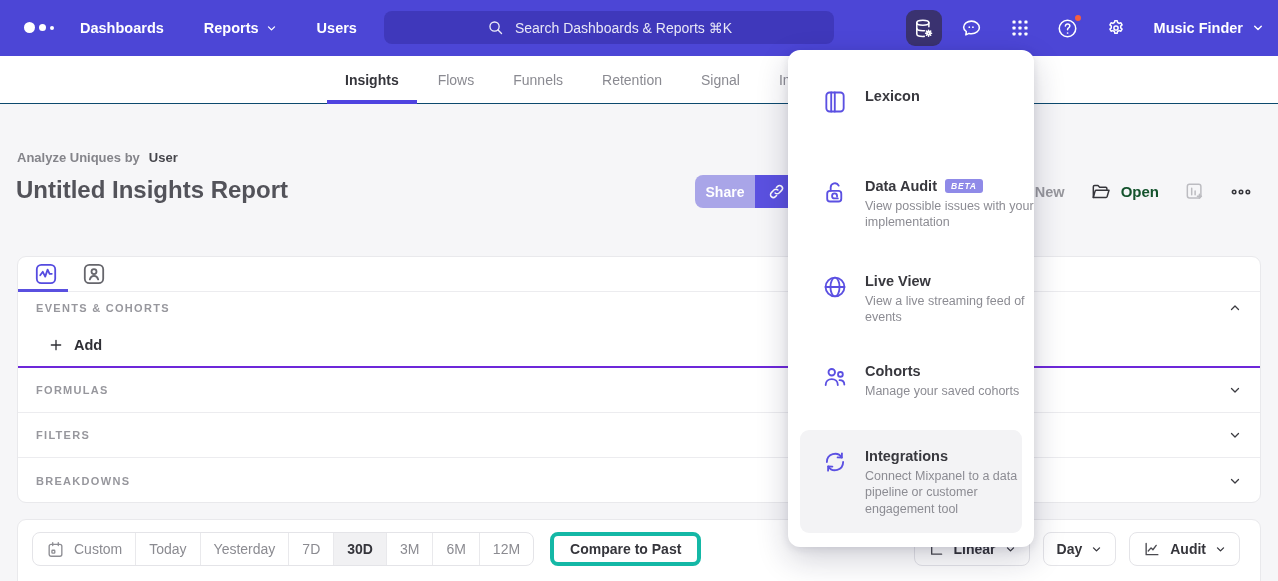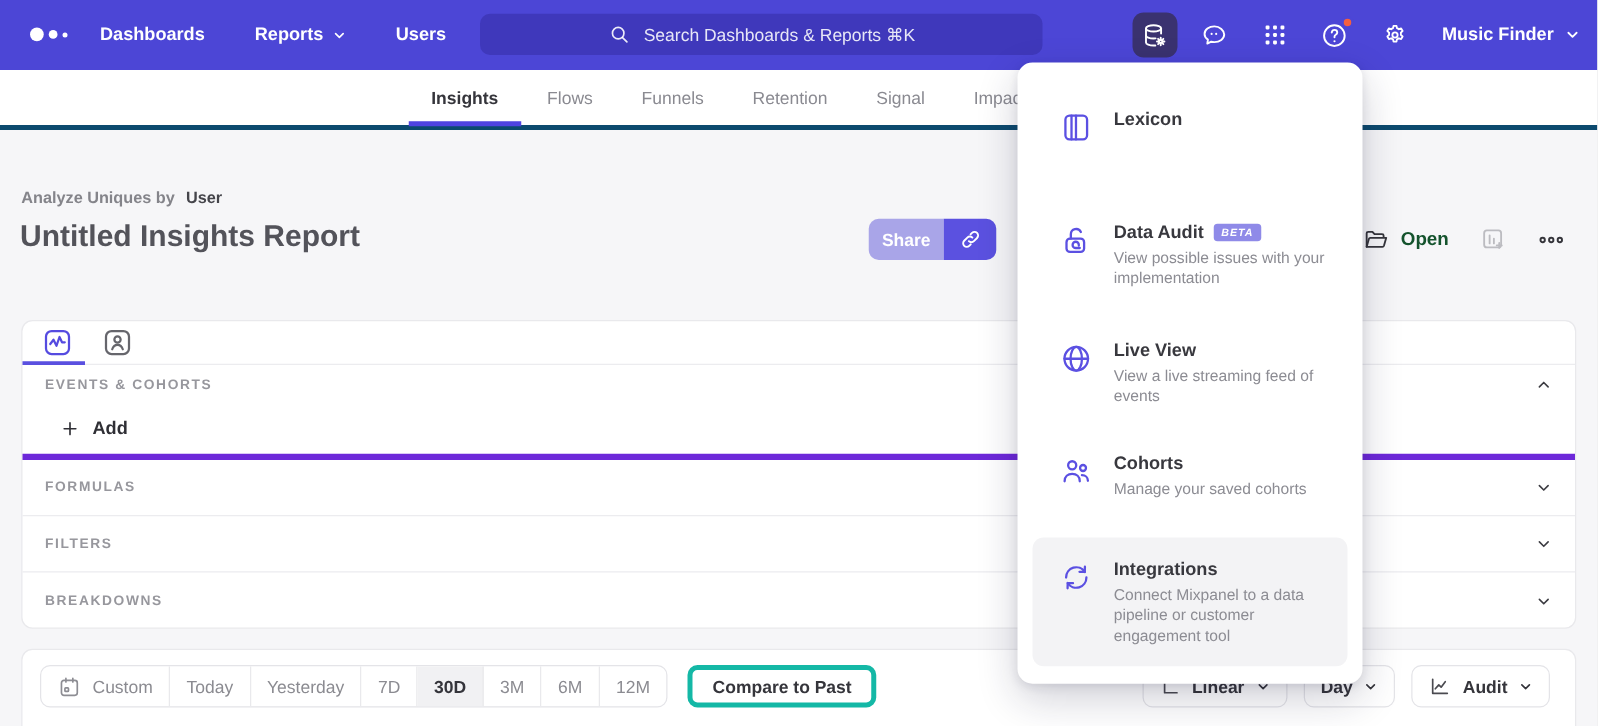--- a/index.html
+++ b/index.html
@@ -20,21 +20,21 @@
             color:rgba(255,255,255,0.88); font-size:14px; cursor:text; }
   .nav-right { position:absolute; right:14px; top:10px; display:flex; align-items:center; gap:12px; }
   .icon-btn { width:36px; height:36px; border-radius:9px; display:flex; align-items:center; justify-content:center; position:relative; cursor:pointer; }
   .icon-btn.active { background:#3a3270; }
   .notif-dot { position:absolute; top:3px; right:3px; width:10px; height:10px; border-radius:50%;
                background:#f55f3e; border:2px solid #4c46d6; }
   .workspace { color:#fff; font-size:14.5px; font-weight:600; display:flex; align-items:center; gap:9px; margin-left:8px; cursor:pointer; }
 
   
   .tabbar { position:absolute; top:56px; left:0; right:0; height:48px; background:#fff;
-            border-bottom:4px solid #0c4a6e; display:flex; align-items:stretch; padding-left:327px; gap:3px; z-index:5; }
+            border-bottom:1px solid #0c4a6e; display:flex; align-items:stretch; padding-left:327px; gap:3px; z-index:5; }
   .tab { display:flex; align-items:center; padding:0 18px; font-size:14px; color:#8a8a91; position:relative; cursor:pointer; }
   .tab.active { color:#35353b; font-weight:700; }
   .tab-underline { position:absolute; left:0; right:0; bottom:-1px; height:4px; background:#4f43e0; }
 
   
   .context-line { position:absolute; top:150px; left:17px; font-size:13px; color:#84848a; font-weight:600; }
   .context-line .ctx-value { color:#45454b; font-weight:700; margin-left:9px; }
   .report-title { position:absolute; top:176px; left:16px; font-size:24px; font-weight:700; color:#53535a; }
   .share-group { position:absolute; left:695px; top:175px; height:33px; display:flex; z-index:1; }
   .share-btn { background:#a9a5e8; color:#fff; font-size:14px; font-weight:600; border:none;
@@ -47,21 +47,21 @@
   .ghost-icon { cursor:pointer; display:flex; align-items:center; }
 
   
   .builder { position:absolute; left:17px; top:256px; width:1244px; height:247px; background:#fff;
              border:1px solid #e9e9ec; border-radius:9px; z-index:1; }
   .builder-tabs { height:35px; border-bottom:1px solid #ececef; display:flex; align-items:center; padding-left:15px; gap:22px; position:relative; }
   .btab { width:26px; height:26px; display:flex; align-items:center; justify-content:center; cursor:pointer; }
   .btab-underline { position:absolute; left:0; bottom:-1px; width:50px; height:3px; background:#5a50e0; }
   .events-header { height:31px; display:flex; align-items:center; justify-content:space-between; padding:0 18px; cursor:pointer; }
   .section-label { font-size:11px; font-weight:700; letter-spacing:1.3px; color:#97979d; }
-  .add-row { height:45px; display:flex; align-items:center; padding-left:30px; border-bottom:5px solid #6d28d9; }
+  .add-row { height:45px; display:flex; align-items:center; padding-left:30px; border-bottom:2px solid #6d28d9; }
   .add-btn { display:flex; align-items:center; gap:10px; font-size:14.5px; font-weight:700; color:#2f2f35; cursor:pointer; }
   .section-row { height:45px; display:flex; align-items:center; justify-content:space-between; padding:0 18px;
                  border-bottom:1px solid #ececef; cursor:pointer; }
   .section-row.last { border-bottom:none; }
 
   
   .bottom-panel { position:absolute; left:17px; top:519px; width:1244px; height:80px; background:#fff;
                   border:1px solid #e9e9ec; border-radius:9px; }
   .toolbar { position:absolute; left:14px; top:12px; display:flex; align-items:center; gap:16px; }
   .seg-control { display:flex; align-items:stretch; height:34px; border:1px solid #e4e4e8; border-radius:8px; background:#fff; overflow:hidden; }
@@ -69,21 +69,21 @@
          border-right:1px solid #e9e9ec; cursor:pointer; white-space:nowrap; }
   .seg.lastseg { border-right:none; }
   .seg.active { background:#f1f1f3; color:#35353b; font-weight:700; }
   .compare-btn { height:34px; border:4px solid #14b8a6; border-radius:8px; background:#fff; display:flex; align-items:center;
                  padding:0 16px; font-size:14px; font-weight:600; color:#35353b; cursor:pointer; }
   .right-controls { position:absolute; right:20px; top:12px; display:flex; gap:13px; }
   .ctrl-btn { height:34px; border:1px solid #e4e4e8; border-radius:8px; background:#fff; display:flex; align-items:center;
               gap:9px; padding:0 13px; font-size:14px; font-weight:600; color:#35353b; cursor:pointer; }
 
   
-  .dropdown { position:absolute; left:814px; top:50px; width:276px; height:497px; background:#fff; border-radius:12px;
+  .dropdown { position:absolute; left:788px; top:50px; width:246px; height:497px; background:#fff; border-radius:12px;
               box-shadow:0 12px 32px rgba(25,25,60,0.20), 0 2px 8px rgba(25,25,60,0.10); z-index:50; }
   .menu-item { position:absolute; left:0; width:100%; display:flex; gap:17px; padding-left:34px; cursor:pointer; }
   .menu-icon { width:26px; height:26px; flex-shrink:0; margin-top:1px; color:#5b50e2; }
   .menu-title { font-size:14.5px; font-weight:700; color:#38383e; display:flex; align-items:center; gap:8px; }
   .menu-desc { font-size:12.5px; color:#8c8c93; line-height:1.3; width:182px; margin-top:4px; }
   .beta-badge { background:#8f8ae8; color:#fff; font-size:8.5px; font-weight:700; letter-spacing:0.8px;
                 padding:3px 6px; border-radius:3px; line-height:1;font-style:italic; }
   .menu-highlight { position:absolute; left:12px; right:12px; top:380px; height:103px; background:#f3f3f5; border-radius:9px; }
 
   svg { display:block; }

